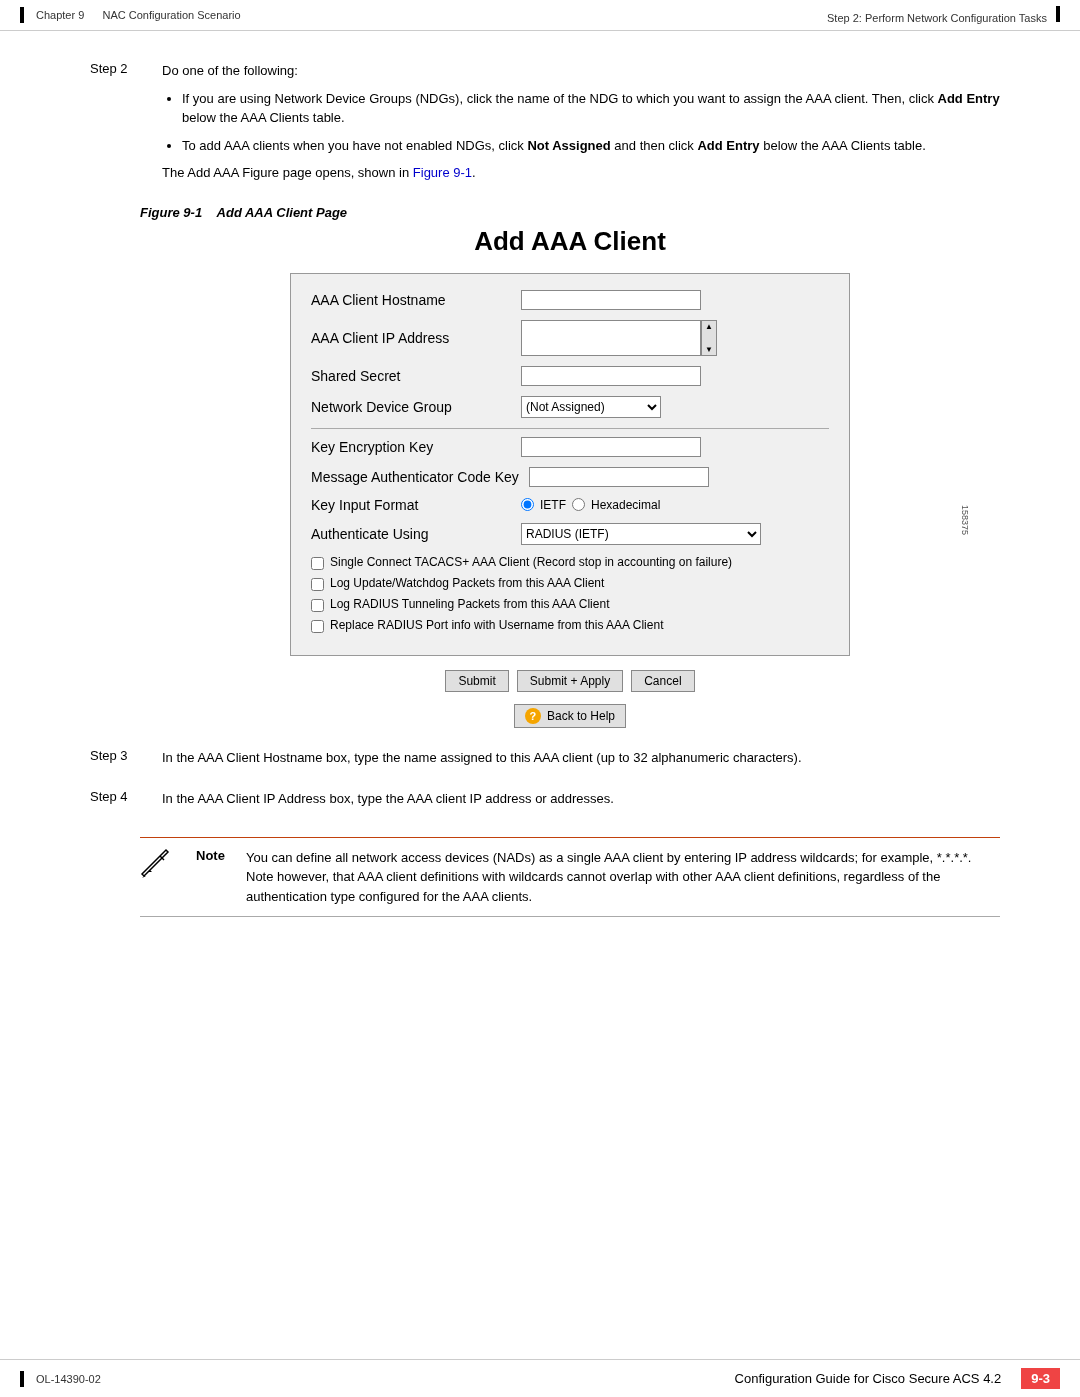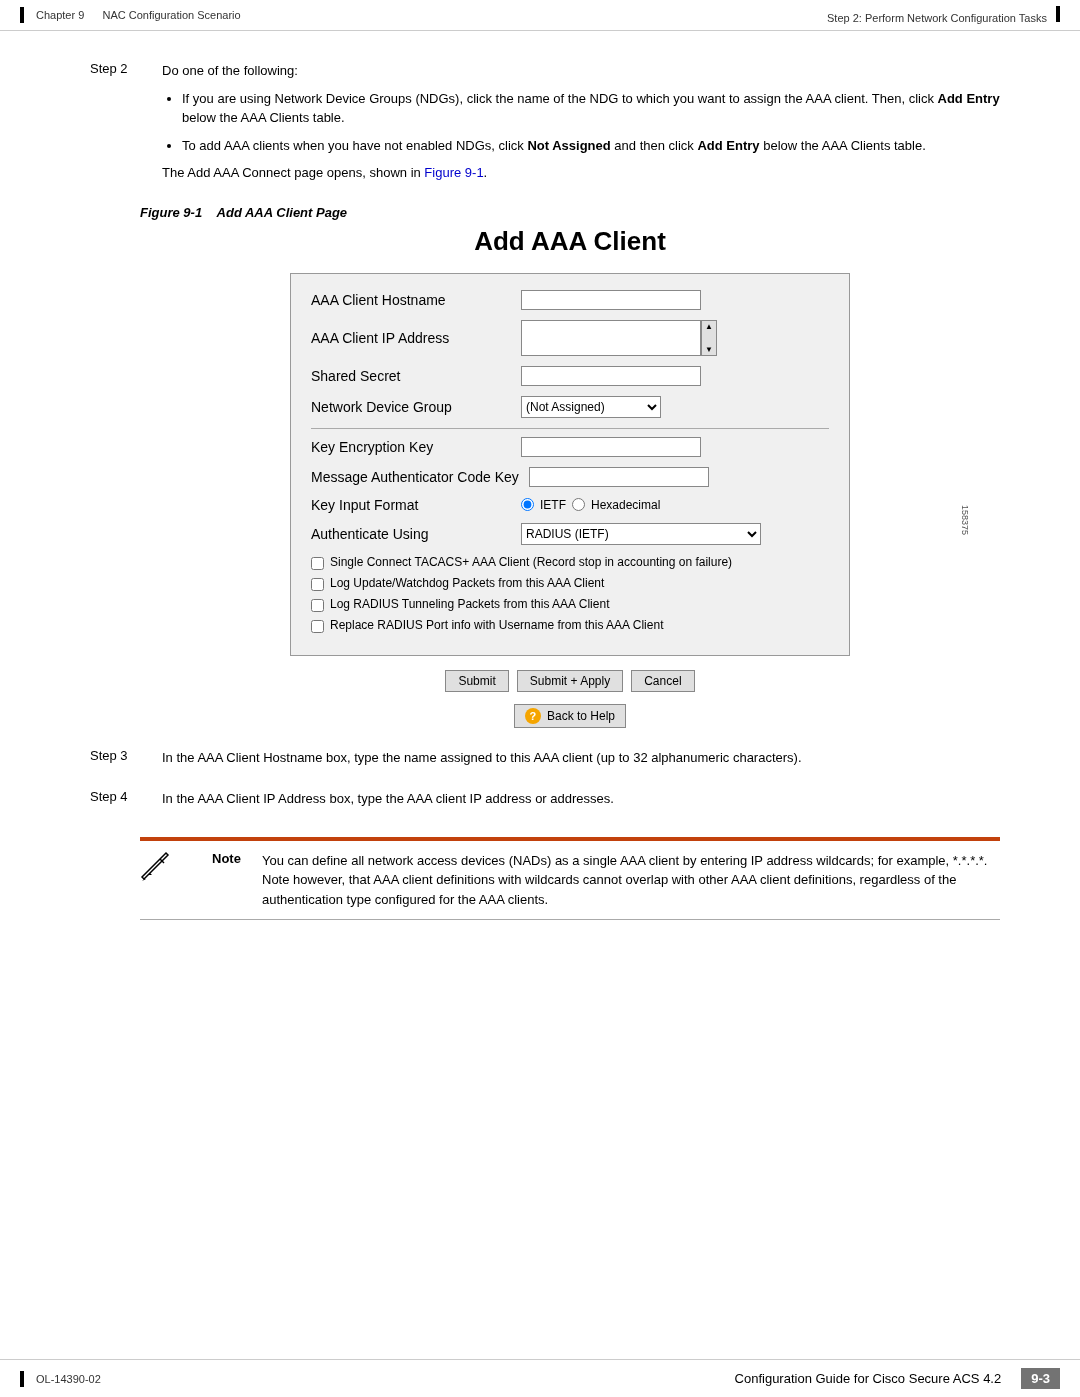--- a/index.html
+++ b/index.html
@@ -239,22 +239,22 @@
       right: 30px;
       font-size: 9px;
       color: #555;
       writing-mode: vertical-rl;
       text-orientation: mixed;
     }
 
     
     .note-section {
       display: flex;
-      gap: 32px;
-      border-top: 4px solid #c2410c;
+      gap: 16px;
+      border-top: 1px solid #c2410c;
       border-bottom: 1px solid #aaa;
       padding: 10px 0;
       margin: 20px 0;
     }
     .note-icon {
       width: 40px;
       min-width: 40px;
     }
     .note-icon svg {
       width: 32px;
@@ -290,21 +290,21 @@
       gap: 6px;
     }
     .footer-bar {
       width: 4px;
       height: 16px;
       background: #000;
       display: inline-block;
       margin-right: 6px;
     }
     .page-num-box {
-      background: #737373;
+      background: #ef4444;
       color: #fff;
       font-weight: bold;
       padding: 3px 10px;
       font-size: 13px;
     }
 
     .figure-area {
       position: relative;
       margin-left: 60px;
       margin-bottom: 20px;
@@ -357,21 +357,21 @@
       <p>Do one of the following:</p>
       <ul class="bullet-list">
         <li>
           <span>If you are using Network Device Groups (NDGs), click the name of the NDG to which you want to assign the AAA client. Then, click </span><span class="bold">Add Entry</span><span> below the AAA Clients table.</span>
         </li>
         <li>
           <span>To add AAA clients when you have not enabled NDGs, click </span><span class="bold">Not Assigned</span><span> and then click </span><span class="bold">Add Entry</span><span> below the AAA Clients table.</span>
         </li>
       </ul>
       <p>
-        <span>The Add AAA Connect page opens, shown in </span><a href="#">Figure 9-1</a><span>.</span>
+        <span>The Add AAA Figure page opens, shown in </span><a href="#">Figure 9-1</a><span>.</span>
       </p>
     </div>
   </div>
 
   <div class="figure-area">
     <div class="figure-label">
       <span>Figure 9-1</span>&nbsp;&nbsp;&nbsp;&nbsp;<span>Add AAA Client Page</span>
     </div>
 
     <div class="page-title-section">

